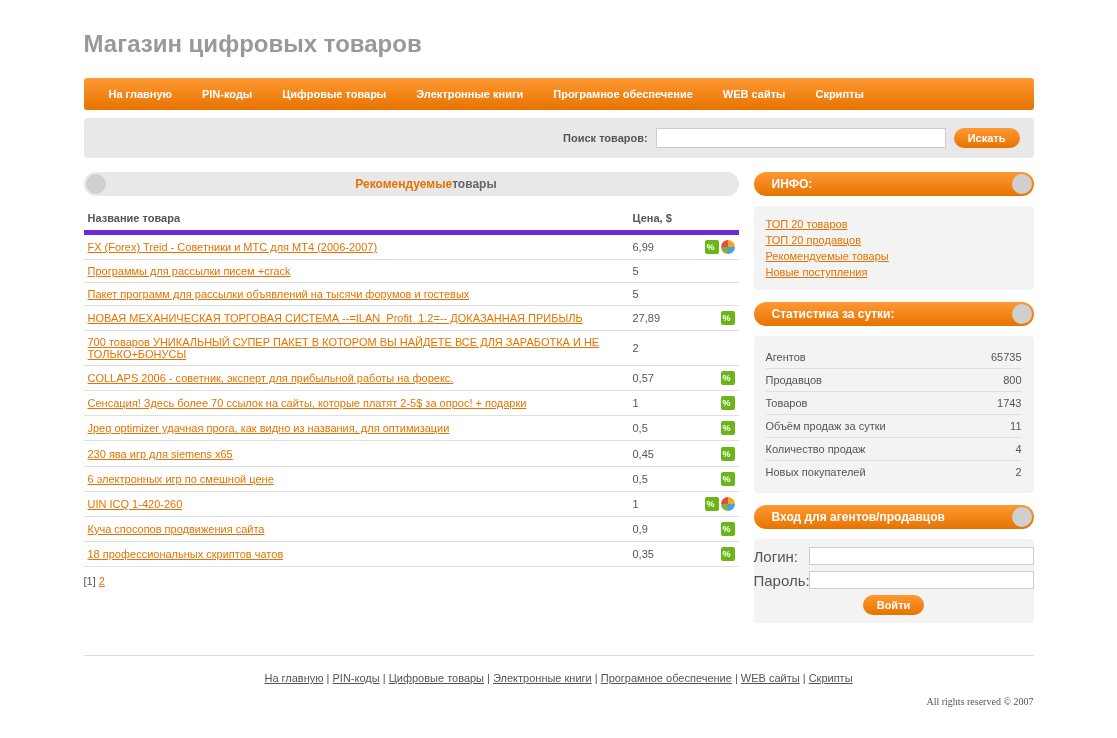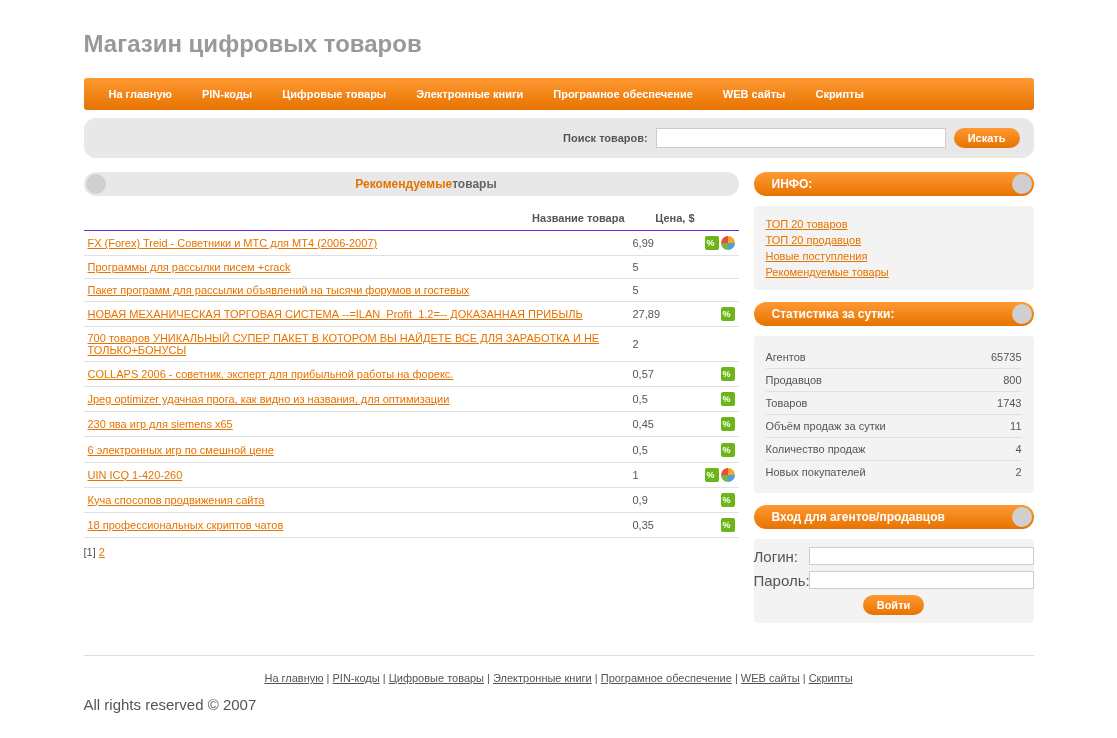--- a/index.html
+++ b/index.html
@@ -2,21 +2,21 @@
 <html><head>
 <meta charset="utf-8">
 <style>
 * { margin: 0; padding: 0; box-sizing: border-box; }
 body { font-family: Tahoma, Verdana, Arial, sans-serif; font-size: 11px; color: #555; background: #fff; }
 .container { width: 970px; margin: 0 auto; padding: 0 10px; }
 .header { padding: 30px 0 20px 0; }
 .header h1 { font-size: 24px; color: #999; font-weight: bold; }
 .nav { background: linear-gradient(to bottom, #ff9933, #e67300); border-radius: 3px; height: 32px; display: flex; align-items: center; padding: 0 10px; }
 .nav a { color: #fff; font-weight: bold; font-size: 11px; text-decoration: none; padding: 0 15px; }
-.search-bar { background: #e8e8e8; border-radius: 12px; margin-top: 8px; padding: 10px 14px; display: flex; align-items: center; justify-content: flex-end; gap: 8px; }
+.search-bar { background: #e8e8e8; border-radius: 4px; margin-top: 8px; padding: 10px 14px; display: flex; align-items: center; justify-content: flex-end; gap: 8px; }
 .search-bar label { font-weight: bold; color: #555; font-size: 11px; }
 .search-bar input[type="text"] { width: 290px; height: 20px; border: 1px solid #ccc; padding: 2px 4px; }
 .btn-orange { background: linear-gradient(to bottom, #ff9933, #e67300); color: #fff; font-weight: bold; border: none; border-radius: 10px; padding: 4px 14px; cursor: pointer; font-size: 11px; }
 .main { display: flex; gap: 15px; margin-top: 14px; }
 .left { flex: 1; }
 .right { width: 280px; }
 .section-title { background: #e8e8e8; border-radius: 12px; height: 24px; display: flex; align-items: center; padding-left: 30px; position: relative; margin-bottom: 10px; font-size: 12px; font-weight: bold; color: #666; }
 .section-title::before { content: ""; position: absolute; left: 2px; top: 50%; transform: translateY(-50%); width: 20px; height: 20px; background: #cfcfcf; border-radius: 50%; }
 .section-title.right-style { padding-left: 18px; padding-right: 30px; }
 .section-title.right-style::before { left: auto; right: 2px; }
@@ -25,33 +25,33 @@
 .box { background: #f3f3f3; border-radius: 4px; padding: 10px 12px; margin-bottom: 12px; }
 .info-links a { display: block; color: #e67300; text-decoration: underline; padding: 2px 0; font-size: 11px; }
 .stats-row { display: flex; justify-content: space-between; padding: 5px 0; border-bottom: 1px solid #e0e0e0; font-size: 11px; }
 .stats-row:last-child { border-bottom: none; }
 .login-form { padding: 8px 0; }
 .login-row { display: flex; align-items: center; margin-bottom: 6px; }
 .login-row label { width: 55px; font-size: 15px; }
 .login-row input { flex: 1; height: 18px; border: 1px solid #ccc; padding: 1px 3px; }
 .login-btn-row { text-align: center; margin-top: 6px; }
 table.products { width: 100%; border-collapse: collapse; }
-table.products th { text-align: right; font-weight: bold; font-size: 11px; padding: 6px 4px; border-bottom: 1px solid #6d28d9; color: #555; }
+table.products th { text-align: left; font-weight: bold; font-size: 11px; padding: 6px 4px; border-bottom: 5px solid #6d28d9; color: #555; }
 table.products td { padding: 5px 4px; border-bottom: 1px solid #e0e0e0; font-size: 11px; vertical-align: middle; }
 table.products td a { color: #e67300; text-decoration: underline; }
 .icon-cell { text-align: right; white-space: nowrap; width: 40px; }
 .icon-pct { display: inline-block; width: 14px; height: 14px; background: #6cb518; border-radius: 2px; position: relative; vertical-align: middle; }
 .icon-pct::after { content: "%"; color: #fff; font-size: 9px; font-weight: bold; position: absolute; top: 0; left: 2px; line-height: 14px; }
 .icon-globe { display: inline-block; width: 14px; height: 14px; border-radius: 50%; background: conic-gradient(#f5a623 0 90deg, #4aa3df 90deg 180deg, #7cb342 180deg 270deg, #e84c3d 270deg 360deg); vertical-align: middle; margin-left: 2px; }
 .pagination { margin-top: 8px; font-size: 11px; }
 .pagination a { color: #e67300; text-decoration: underline; }
 .divider { border-top: 1px solid #ddd; margin: 20px 0 10px 0; }
 .footer-links { text-align: center; font-size: 11px; padding: 6px 0; }
 .footer-links a { color: #555; text-decoration: underline; }
-.copyright { text-align: left; font-size: 15px; padding: 6px 0 20px 0; }
+.copyright { text-align: right; font-size: 10px; padding: 6px 0 20px 0; font-family: Liberation Serif, serif; }
 </style>
 </head>
 <body>
 
 <div class="container">
   <div class="header">
     <h1>Магазин цифровых товаров</h1>
   </div>
 
   <div class="nav" id="nav">
@@ -110,20 +110,25 @@
               <td><a href="#">700 товаров УНИКАЛЬНЫЙ СУПЕР ПАКЕТ В КОТОРОМ ВЫ НАЙДЕТЕ ВСЕ ДЛЯ ЗАРАБОТКА И НЕ ТОЛЬКО+БОНУСЫ</a></td>
               <td>2</td>
               <td class="icon-cell"></td>
             </tr>
             <tr>
               <td><a href="#">COLLAPS 2006 - советник, эксперт для прибыльной работы на форекс.</a></td>
               <td>0,57</td>
               <td class="icon-cell"><span class="icon-pct"></span></td>
             </tr>
             <tr>
+              <td><a href="#">Сенсация! Здесь более 70 ссылок на сайты, которые платят 2-5$ за опрос! + подарки</a></td>
+              <td>1</td>
+              <td class="icon-cell"><span class="icon-pct"></span></td>
+            </tr>
+            <tr>
               <td><a href="#">Jpeg optimizer удачная прога, как видно из названия, для оптимизации</a></td>
               <td>0,5</td>
               <td class="icon-cell"><span class="icon-pct"></span></td>
             </tr>
             <tr>
               <td><a href="#">230 ява игр для siemens x65</a></td>
               <td>0,45</td>
               <td class="icon-cell"><span class="icon-pct"></span></td>
             </tr>
             <tr>
@@ -153,22 +158,22 @@
         <span>[1]</span>
         <a href="#">2</a>
       </div>
     </div>
 
     <div class="right">
       <div class="section-title orange-bg right-style">ИНФО:</div>
       <div class="box info-links" id="info-links">
           <a href="#">ТОП 20 товаров</a>
           <a href="#">ТОП 20 продавцов</a>
+          <a href="#">Рекомендуемые товары</a>
           <a href="#">Новые поступления</a>
-          <a href="#">Рекомендуемые товары</a>
         </div>
 
       <div class="section-title orange-bg right-style">Статистика за сутки:</div>
       <div class="box" id="stats-rows">
           <div class="stats-row">
             <span>Агентов</span>
             <span>65735</span>
           </div>
           <div class="stats-row">
             <span>Продавцов</span>

